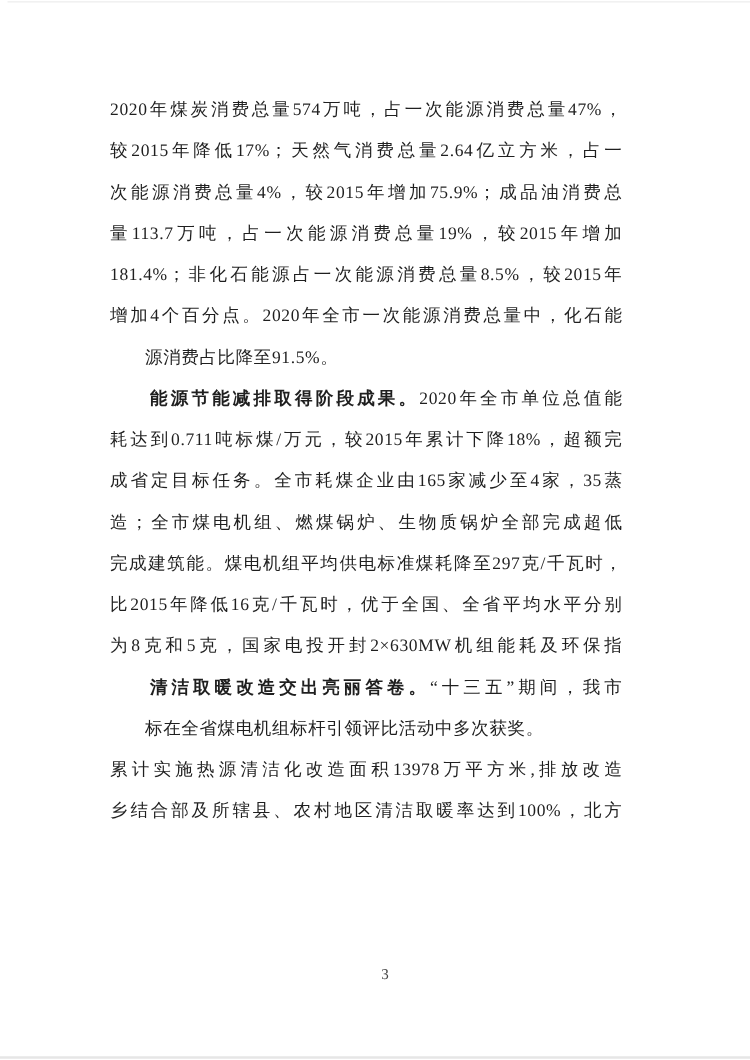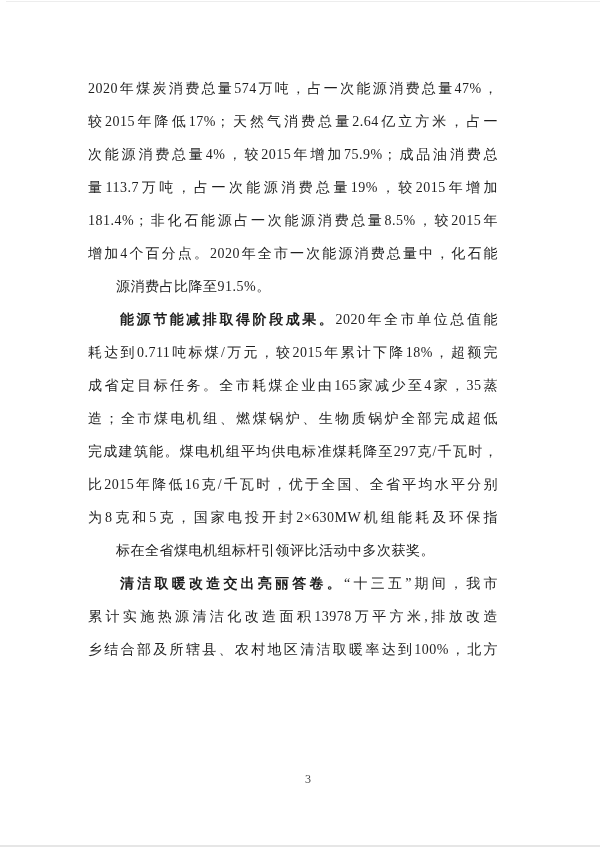--- a/index.html
+++ b/index.html
@@ -89,23 +89,23 @@
     <p class="ln">增加4个百分点。2020年全市一次能源消费总量中，化石能</p>
     <p class="ln ln-end">源消费占比降至91.5%。</p>
 
     <p class="ln ln-indent"><span class="bold">能源节能减排取得阶段成果。</span><span>2020年全市单位总值能</span></p>
     <p class="ln">耗达到0.711吨标煤/万元，较2015年累计下降18%，超额完</p>
     <p class="ln">成省定目标任务。全市耗煤企业由165家减少至4家，35蒸</p>
     <p class="ln">造；全市煤电机组、燃煤锅炉、生物质锅炉全部完成超低</p>
     <p class="ln">完成建筑能。煤电机组平均供电标准煤耗降至297克/千瓦时，</p>
     <p class="ln">比2015年降低16克/千瓦时，优于全国、全省平均水平分别</p>
     <p class="ln">为8克和5克，国家电投开封2×630MW机组能耗及环保指</p>
+    <p class="ln ln-indent"><span class="bold">清洁取暖改造交出亮丽答卷。</span><span>“十三五”期间，我市</span></p>
+
     <p class="ln ln-end">标在全省煤电机组标杆引领评比活动中多次获奖。</p>
-
-    <p class="ln ln-indent"><span class="bold">清洁取暖改造交出亮丽答卷。</span><span>“十三五”期间，我市</span></p>
     <p class="ln">累计实施热源清洁化改造面积13978万平方米,排放改造</p>
     <p class="ln">乡结合部及所辖县、农村地区清洁取暖率达到100%，北方</p>
   </div>
 
   <div class="pagenum">3</div>
 
   <div class="edge-bottom"></div>
 </div>
 
 </body></html>

